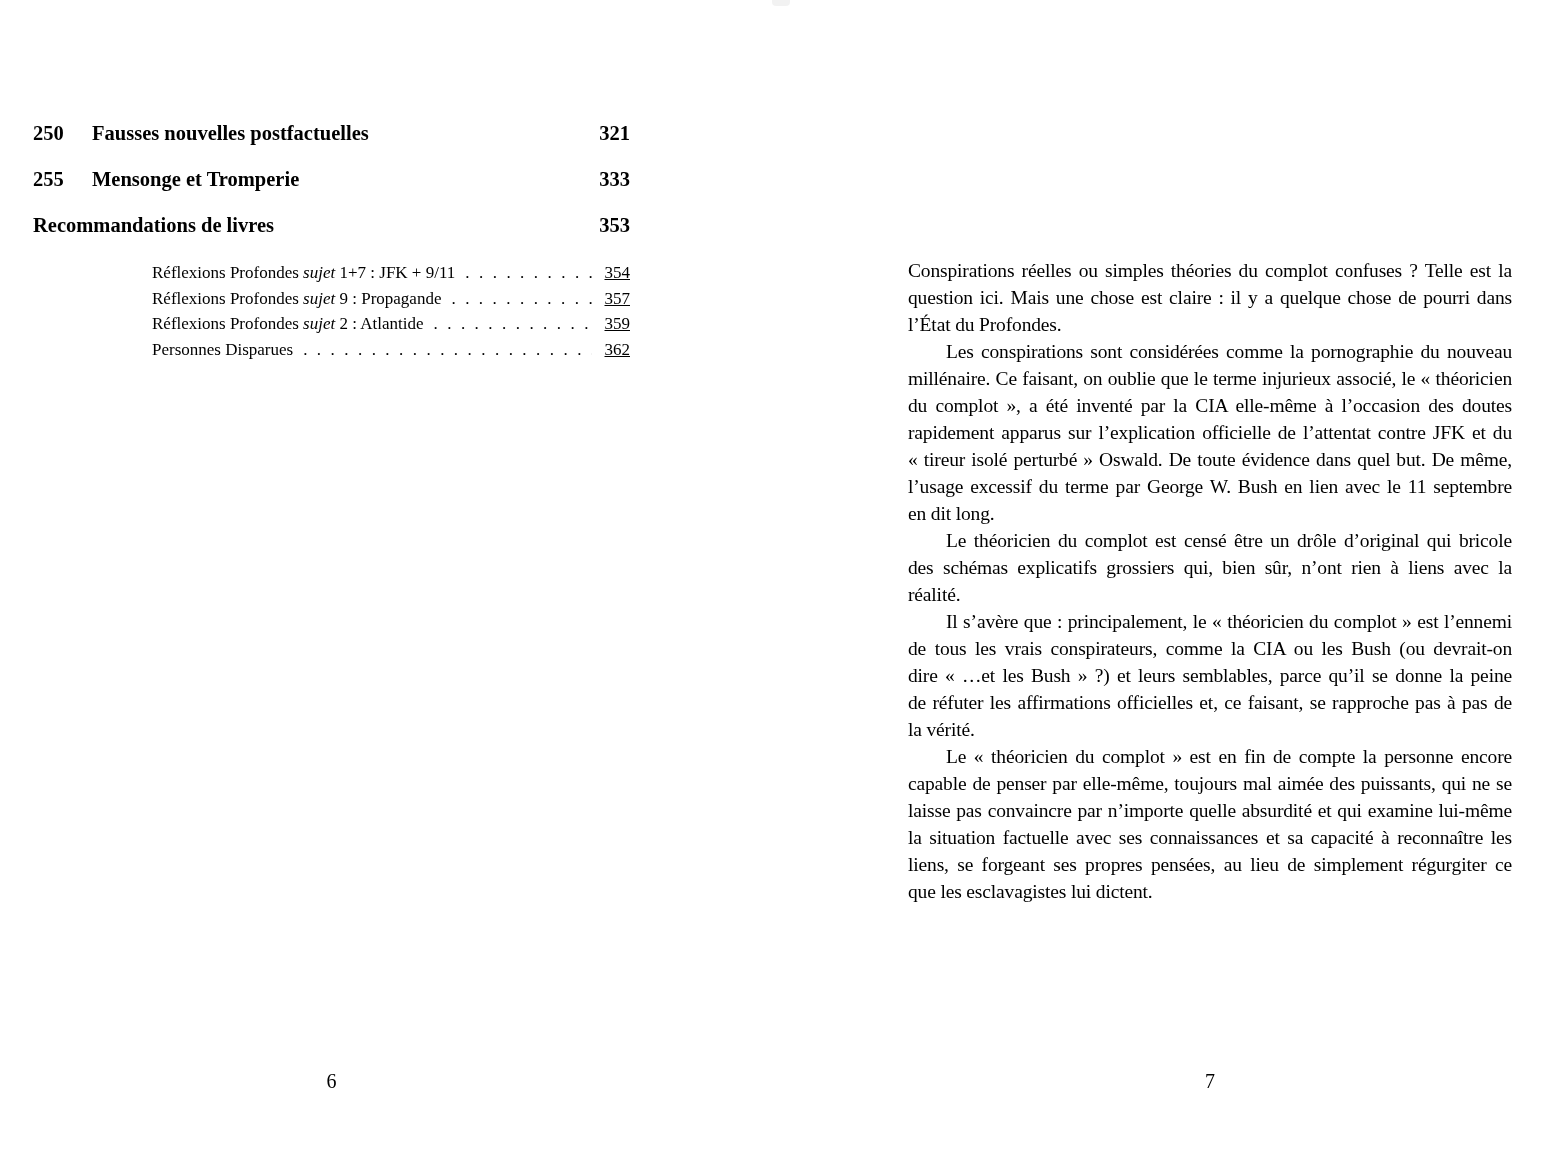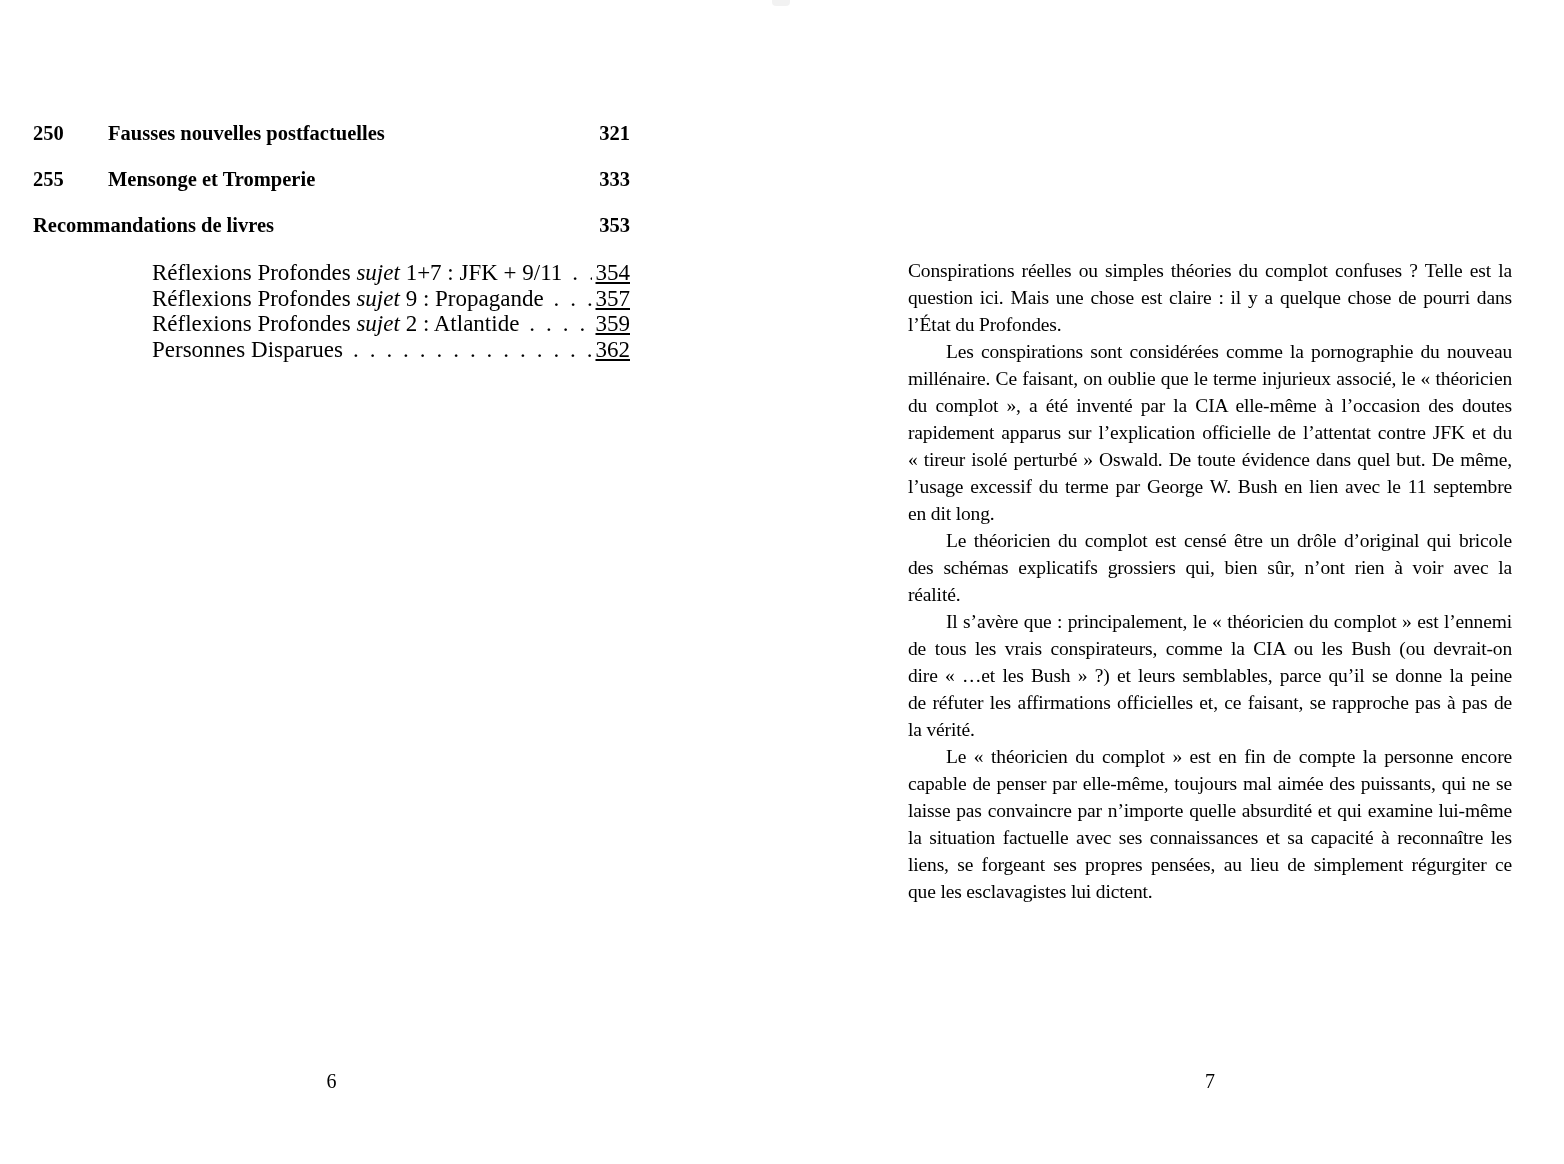--- a/index.html
+++ b/index.html
@@ -19,31 +19,30 @@
     left: 33px; top: 122px;
     width: 597px;
   }
   .chap-row {
     display: flex;
     align-items: flex-end;
     font-weight: 700;
     font-size: 20.5px;
     line-height: 23px;
     margin-bottom: 23px;
-    gap: 16px;
   }
   .chap-row .num   { flex: none; width: 59px; }
   .chap-row .title { flex: 1; }
   .chap-row .page  { flex: none; }
 
   .sub-list { margin-top: 4px; }
   .sub-row {
     display: flex;
     align-items: baseline;
-    font-size: 23px;
+    font-size: 17px;
     line-height: 25.5px;
     padding-left: 119px;
   }
   .sub-row .t { flex: none; white-space: nowrap; }
   .sub-row .t i { font-style: italic; }
   .sub-row .leader {
     flex: 1;
     overflow: hidden;
     white-space: nowrap;
     letter-spacing: 2.6px;
@@ -160,21 +159,21 @@
         <div class="pline pindent">Les conspirations sont considérées comme la pornographie du nouveau</div>
         <div class="pline">millénaire. Ce faisant, on oublie que le terme injurieux associé, le « théoricien</div>
         <div class="pline">du complot », a été inventé par la CIA elle-même à l’occasion des doutes</div>
         <div class="pline">rapidement apparus sur l’explication officielle de l’attentat contre JFK et du</div>
         <div class="pline">« tireur isolé perturbé » Oswald. De toute évidence dans quel but. De même,</div>
         <div class="pline">l’usage excessif du terme par George W. Bush en lien avec le 11 septembre</div>
         <div class="pline plast">en dit long.</div>
       </div>
       <div class="para">
         <div class="pline pindent">Le théoricien du complot est censé être un drôle d’original qui bricole</div>
-        <div class="pline">des schémas explicatifs grossiers qui, bien sûr, n’ont rien à voir avec la</div>
+        <div class="pline">des schémas explicatifs grossiers qui, bien sûr, n’ont rien à liens avec la</div>
         <div class="pline plast">réalité.</div>
       </div>
       <div class="para">
         <div class="pline pindent">Il s’avère que : principalement, le « théoricien du complot » est l’ennemi</div>
         <div class="pline">de tous les vrais conspirateurs, comme la CIA ou les Bush (ou devrait-on</div>
         <div class="pline">dire « …et les Bush » ?) et leurs semblables, parce qu’il se donne la peine</div>
         <div class="pline">de réfuter les affirmations officielles et, ce faisant, se rapproche pas à pas de</div>
         <div class="pline plast">la vérité.</div>
       </div>
       <div class="para">

